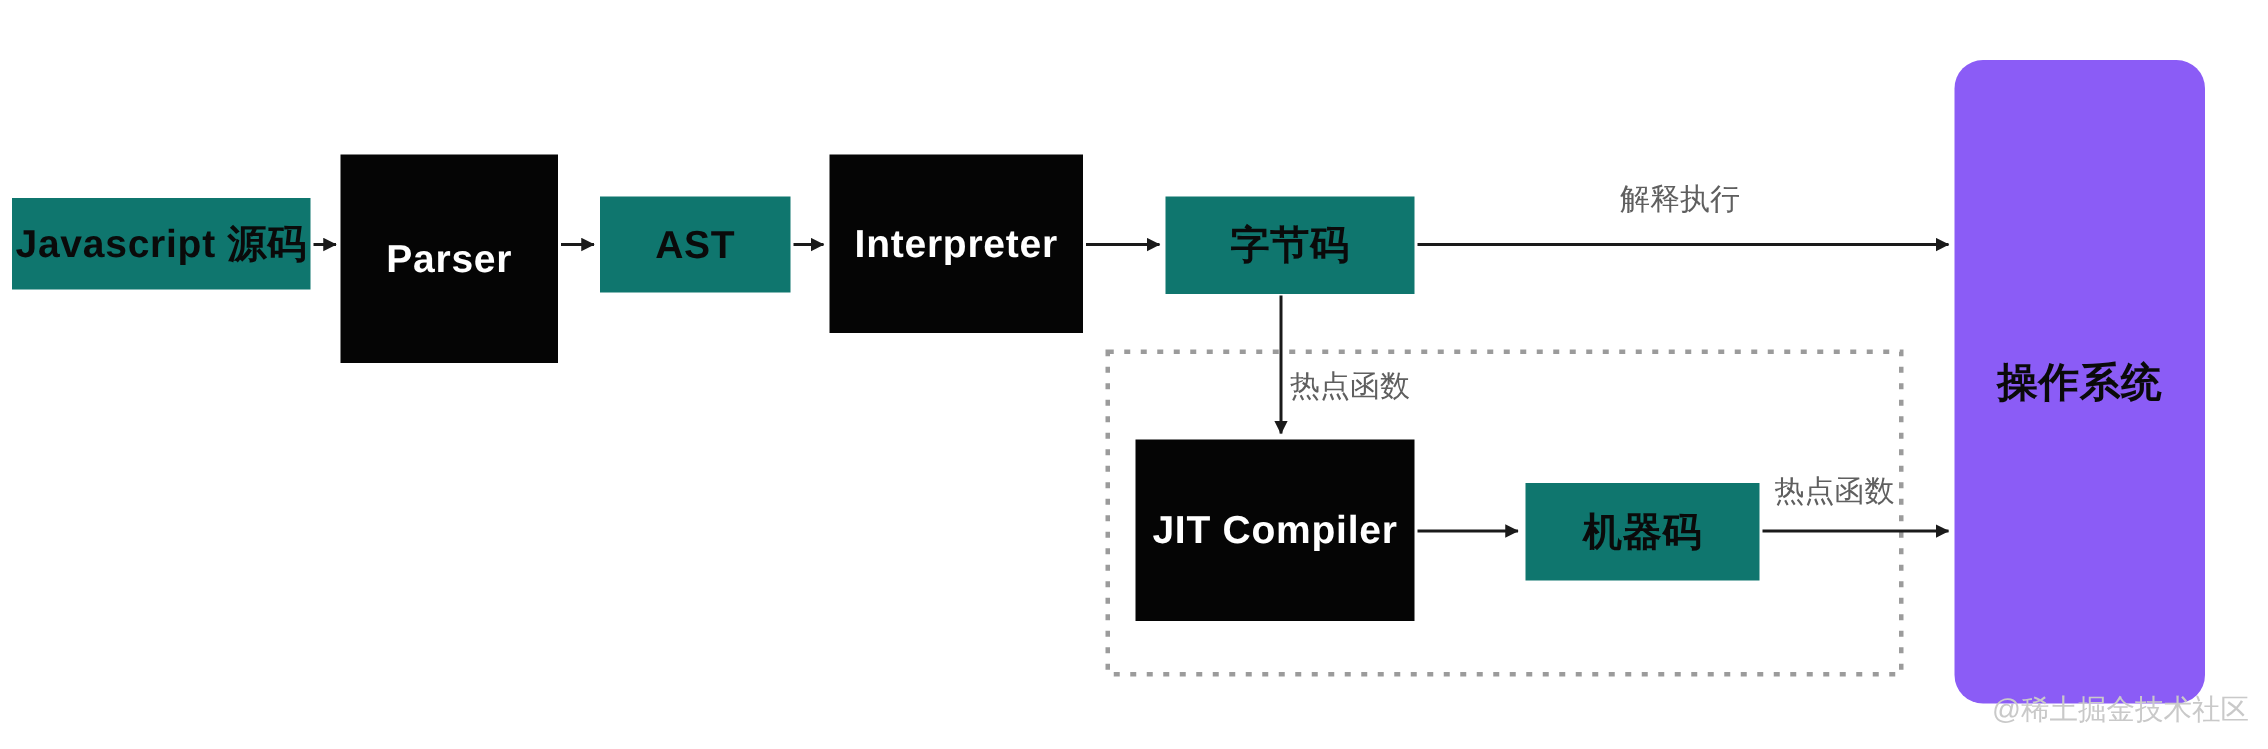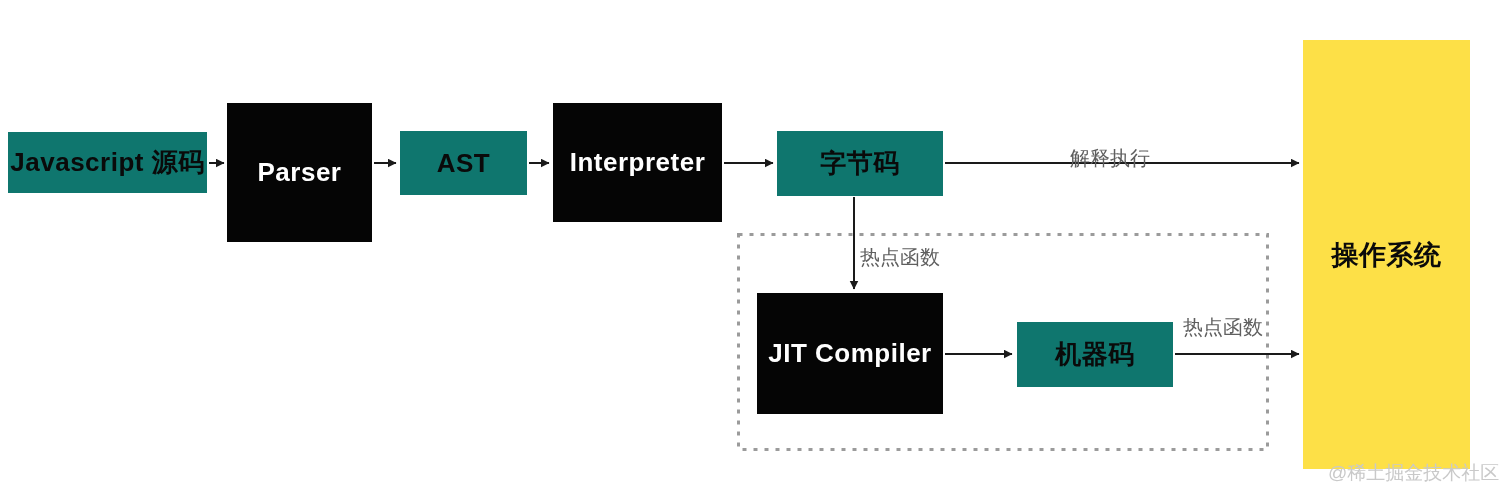--- a/index.html
+++ b/index.html
@@ -28,39 +28,39 @@
     justify-content: center;
     text-align: center;
     font-weight: bold;
     font-size: 26px;
     letter-spacing: 0.5px;
     z-index: 2;
     box-sizing: border-box;
   }
   .node-green { background: #0f766e; color: #0a0a0a; }
   .node-black { background: #050505; color: #ffffff; }
-  .node-blue  { background: #fde047; color: #0a0a0a; }
+  .node-blue  { background: #8b5cf6; color: #0a0a0a; border-radius: 19px; }
 
   .n-js-source   { left: 8px;    top: 132px; width: 199px; height: 61px; }
   .n-parser      { left: 227px;  top: 103px; width: 145px; height: 139px; }
   .n-ast         { left: 400px;  top: 131px; width: 127px; height: 64px; }
   .n-interpreter { left: 553px;  top: 103px; width: 169px; height: 119px; }
   .n-bytecode    { left: 777px;  top: 131px; width: 166px; height: 65px; }
   .n-jit         { left: 757px;  top: 293px; width: 186px; height: 121px; }
   .n-machine     { left: 1017px; top: 322px; width: 156px; height: 65px; }
   .n-os          { left: 1303px; top: 40px;  width: 167px; height: 429px; font-size: 27px; }
 
   .edge-label {
     position: absolute;
     font-size: 20px;
     color: #5f5f5f;
     z-index: 2;
     white-space: nowrap;
   }
-  .l-interpret { left: 1070px; top: 145px; width: 90px; text-align: left; }
+  .l-interpret { left: 1070px; top: 119px; width: 90px; text-align: right; }
   .l-hot       { left: 860px;  top: 244px; }
   .l-direct    { left: 1178px; top: 314px; width: 90px; text-align: center; }
 
   .watermark {
     position: absolute;
     left: 1328px;
     top: 460px;
     font-size: 19px;
     color: #c9c9c9;
     z-index: 3;

